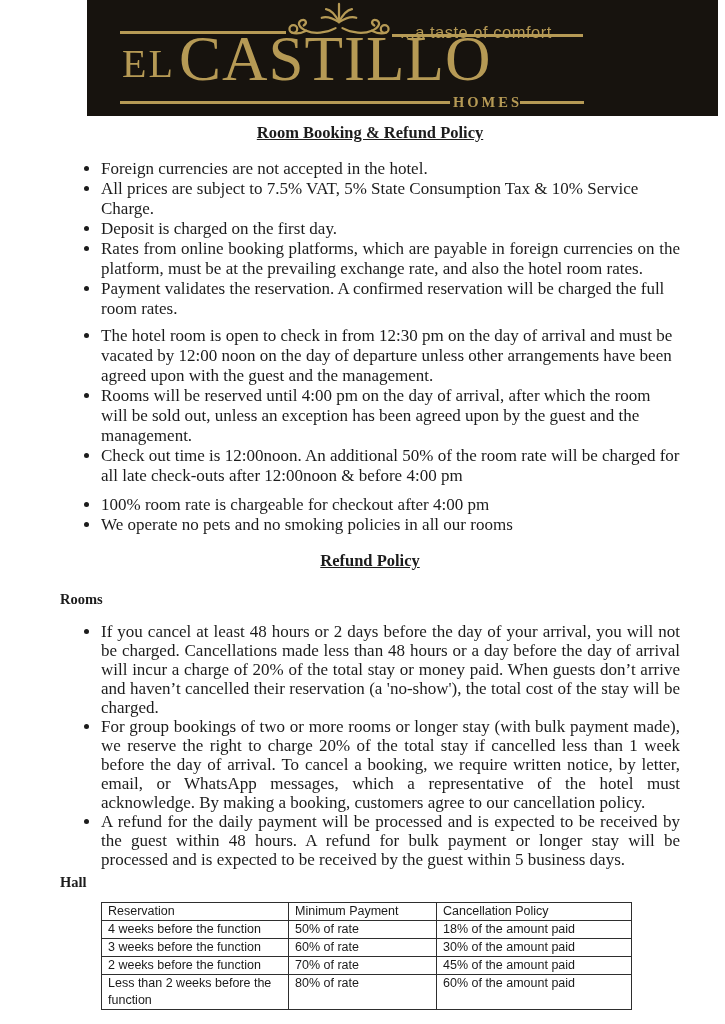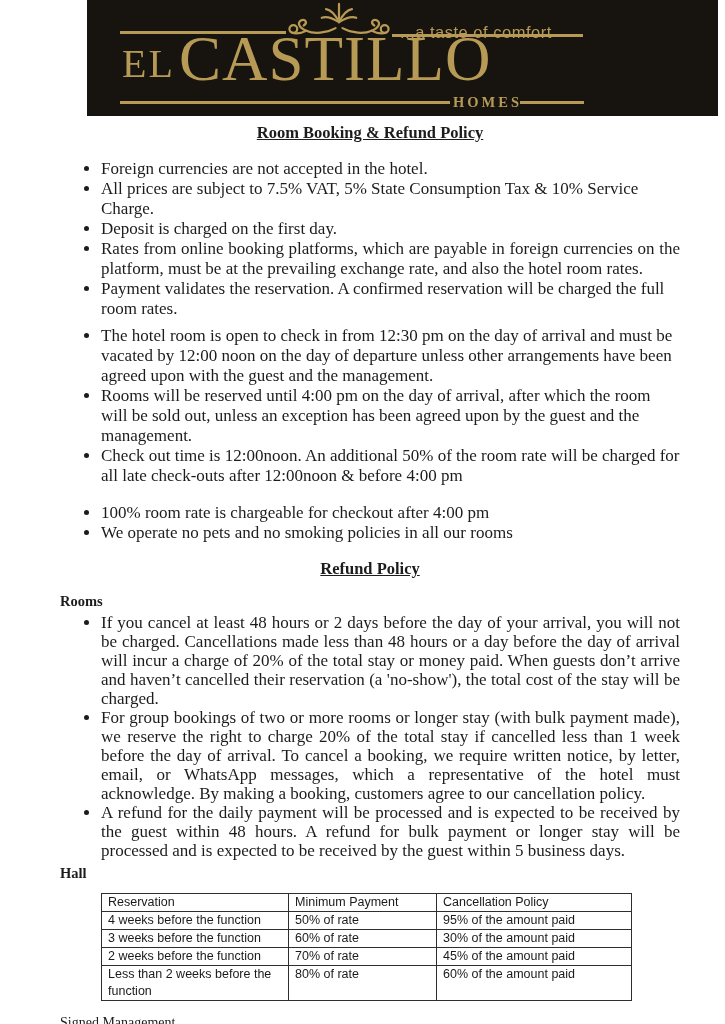--- a/index.html
+++ b/index.html
@@ -44,28 +44,28 @@
   .doc-title {
     margin-top:7px; text-align:center;
     font-size:16.5px; line-height:20px; font-weight:bold; text-decoration:underline;
   }
   ul.policy {
     list-style:disc outside; padding-left:41px;
     font-size:17px; line-height:20px;
   }
   ul.g1 { margin-top:16px; }
   ul.g2 { margin-top:7px; }
-  ul.g3 { margin-top:17px; }
+  ul.g3 { margin-top:9px; }
   li.justify { text-align:justify; }
   .refund-title {
     margin-top:16px; text-align:center;
     font-size:16.5px; line-height:20px; font-weight:bold; text-decoration:underline;
   }
-  .sub-heading { margin-top:15px; font-size:14.5px; line-height:15px; font-weight:bold; }
-  ul.rooms { margin-top:4px; line-height:19px; }
+  .sub-heading { margin-top:21px; font-size:14.5px; line-height:15px; font-weight:bold; }
+  ul.rooms { margin-top:15px; line-height:19px; }
   .sub-heading.hall { margin-top:6px; }
 
   table.hall {
     margin:12px 0 0 41px; border-collapse:collapse; width:530px;
     font-family:"Liberation Sans", sans-serif; font-size:12.5px; color:#1a1a1a;
     table-layout:fixed;
   }
   table.hall th, table.hall td {
     border:1.5px solid #2e2e2e; font-weight:normal; text-align:left;
     vertical-align:top; padding:0 6px; line-height:16.8px; height:18px;
@@ -145,21 +145,21 @@
       <tr>
         <th>Reservation</th>
         <th>Minimum Payment</th>
         <th>Cancellation Policy</th>
       </tr>
     </thead>
     <tbody>
       <tr>
         <td>4 weeks before the function</td>
         <td>50% of rate</td>
-        <td>95% of the amount paid</td>
+        <td>18% of the amount paid</td>
       </tr>
       <tr>
         <td>3 weeks before the function</td>
         <td>60% of rate</td>
         <td>30% of the amount paid</td>
       </tr>
       <tr>
         <td>2 weeks before the function</td>
         <td>70% of rate</td>
         <td>45% of the amount paid</td>

